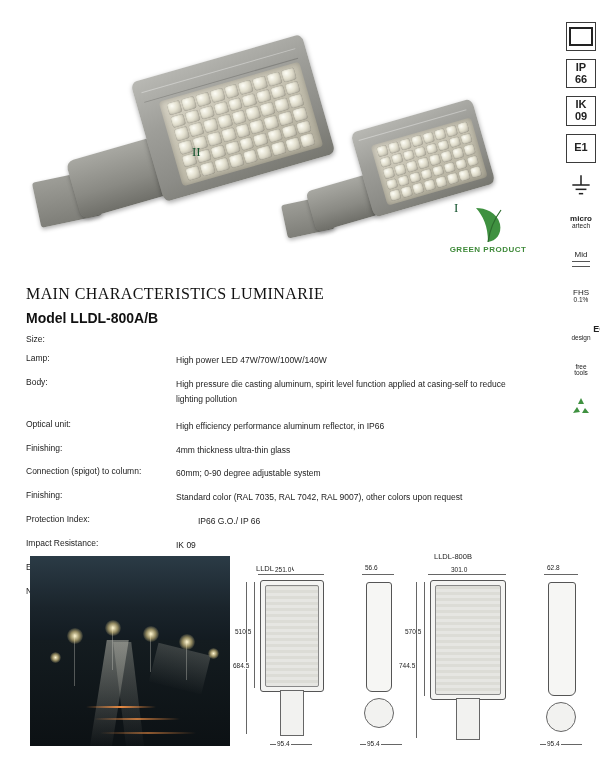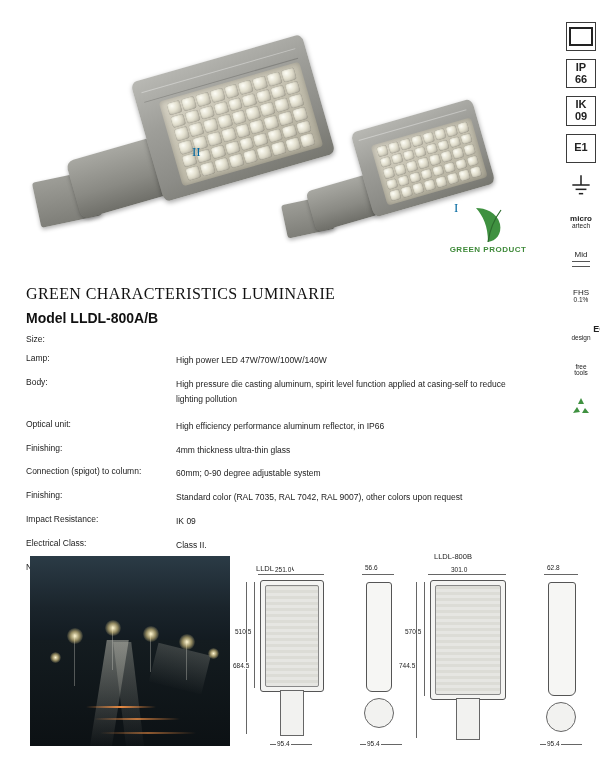--- a/index.html
+++ b/index.html
@@ -60,21 +60,21 @@
     background:linear-gradient(180deg,#9d9d97 0%,#7e7e78 100%);
     border-radius:3px;
     box-shadow:0 2px 4px rgba(0,0,0,.3);
   }
   .lum .ridge{
     position:absolute;background:rgba(255,255,255,.35);height:1px;
   }
   .lum .ridge.dark{background:rgba(0,0,0,.18);}
   .lum-label{
     position:absolute;font-family:"Liberation Serif", serif;
-    font-size:13px;color:#0369a1;
+    font-size:13px;color:#14532d;
   }
 
   
   .green-product{
     position:absolute;right:28px;top:196px;width:92px;text-align:center;
   }
   .leaf{
     width:34px;height:46px;margin:0 auto;position:relative;
   }
   .leaf svg{display:block;}
@@ -359,21 +359,21 @@
 
   <div class="ic noborder">
     <svg viewBox="0 0 24 24" width="24" height="24" aria-hidden="true">
       <path d="M12 3 L15 9 L9 9 Z" fill="#3f9140"></path>
       <path d="M4 18 L8 12 L11 17 Z" fill="#3f9140"></path>
       <path d="M20 18 L13 18 L16 13 Z" fill="#3f9140"></path>
     </svg>
   </div>
 </div>
 
-<div class="spec-title">GREEN CHARACTERISTICS LUMINARIE</div>
+<div class="spec-title">MAIN CHARACTERISTICS LUMINARIE</div>
 <div class="model-title">Model LLDL-800A/B</div>
 
 <div class="spec-table">
   <div class="spec-row">
     <div class="spec-key">Size:</div>
   </div>
   <div class="spec-row">
     <div class="spec-key">Lamp:</div>
     <div class="spec-val">High power LED 47W/70W/100W/140W</div>
   </div>
@@ -389,20 +389,24 @@
     <div class="spec-key">Finishing:</div>
     <div class="spec-val">4mm thickness ultra-thin glass</div>
   </div>
   <div class="spec-row">
     <div class="spec-key">Connection (spigot) to column:</div>
     <div class="spec-val">60mm; 0-90 degree adjustable system</div>
   </div>
   <div class="spec-row">
     <div class="spec-key">Finishing:</div>
     <div class="spec-val">Standard color (RAL 7035, RAL 7042, RAL 9007), other colors upon request</div>
+  </div>
+  <div class="spec-row">
+    <div class="spec-key">Protection Index:</div>
+    <div class="spec-val" style="padding-left:22px;">IP66 G.O./ IP 66</div>
   </div>
   <div class="spec-row">
     <div class="spec-key">Impact Resistance:</div>
     <div class="spec-val">IK 09</div>
   </div>
   <div class="spec-row">
     <div class="spec-key">Electrical Class:</div>
     <div class="spec-val">Class II.</div>
   </div>
   <div class="spec-row">

